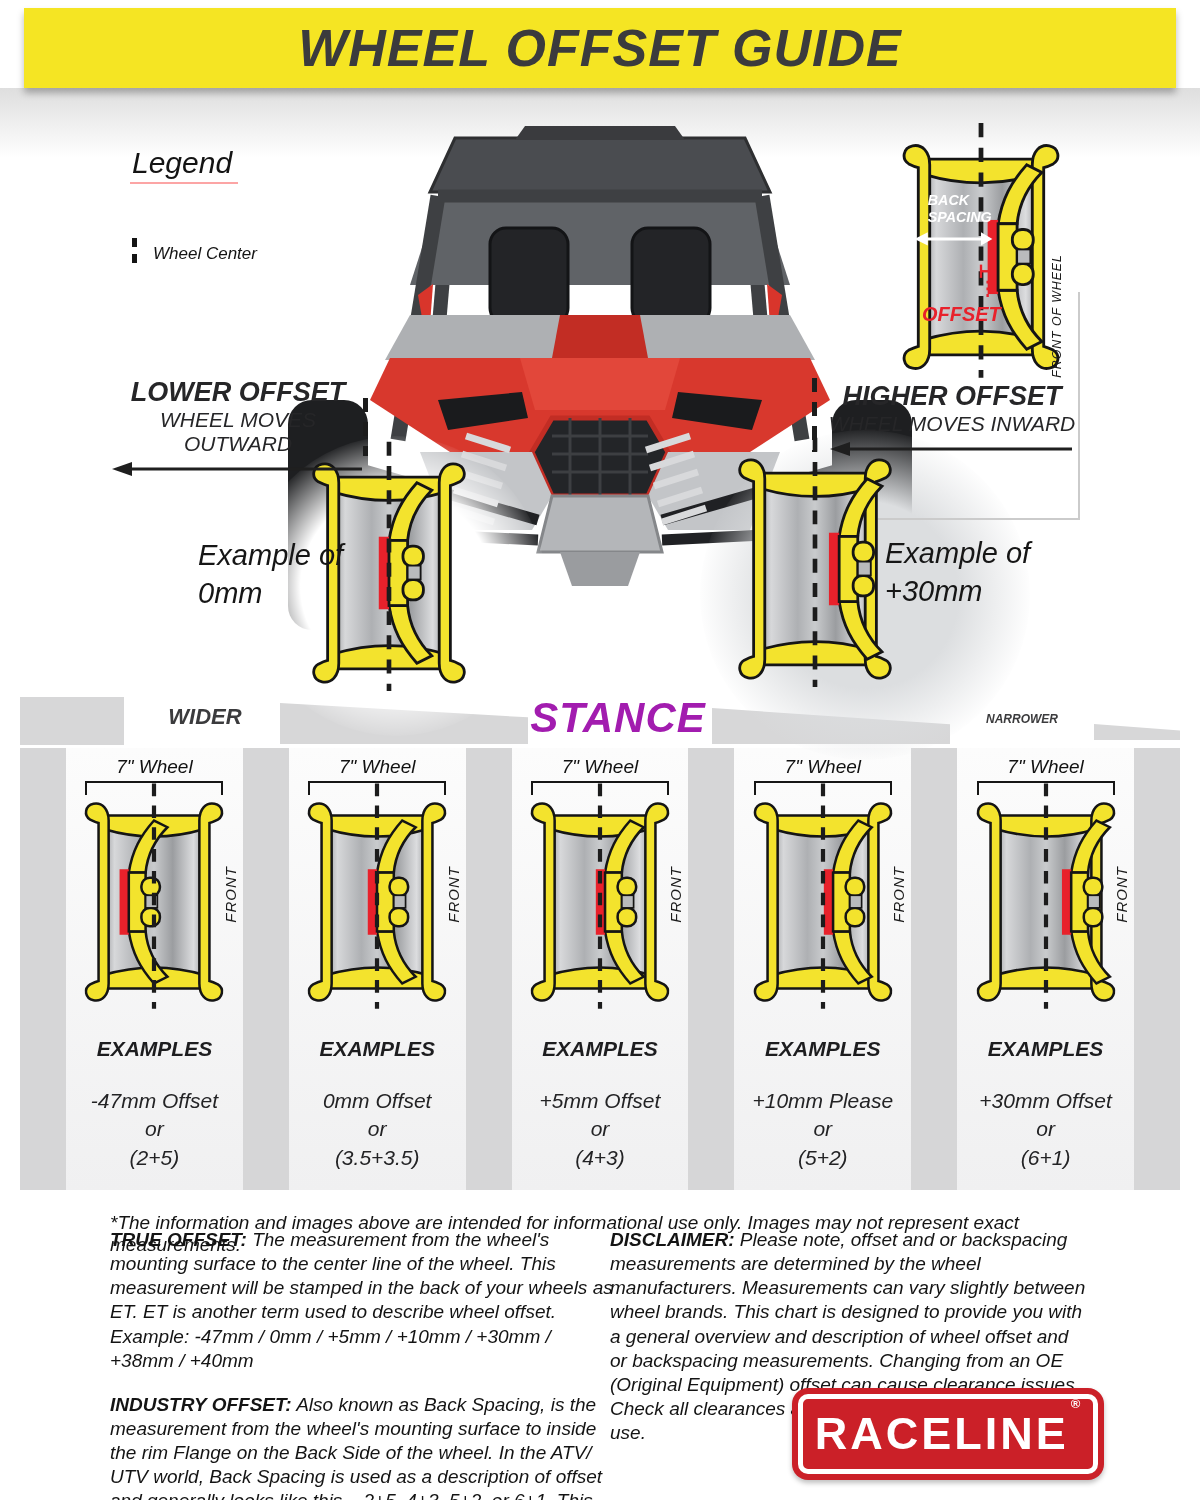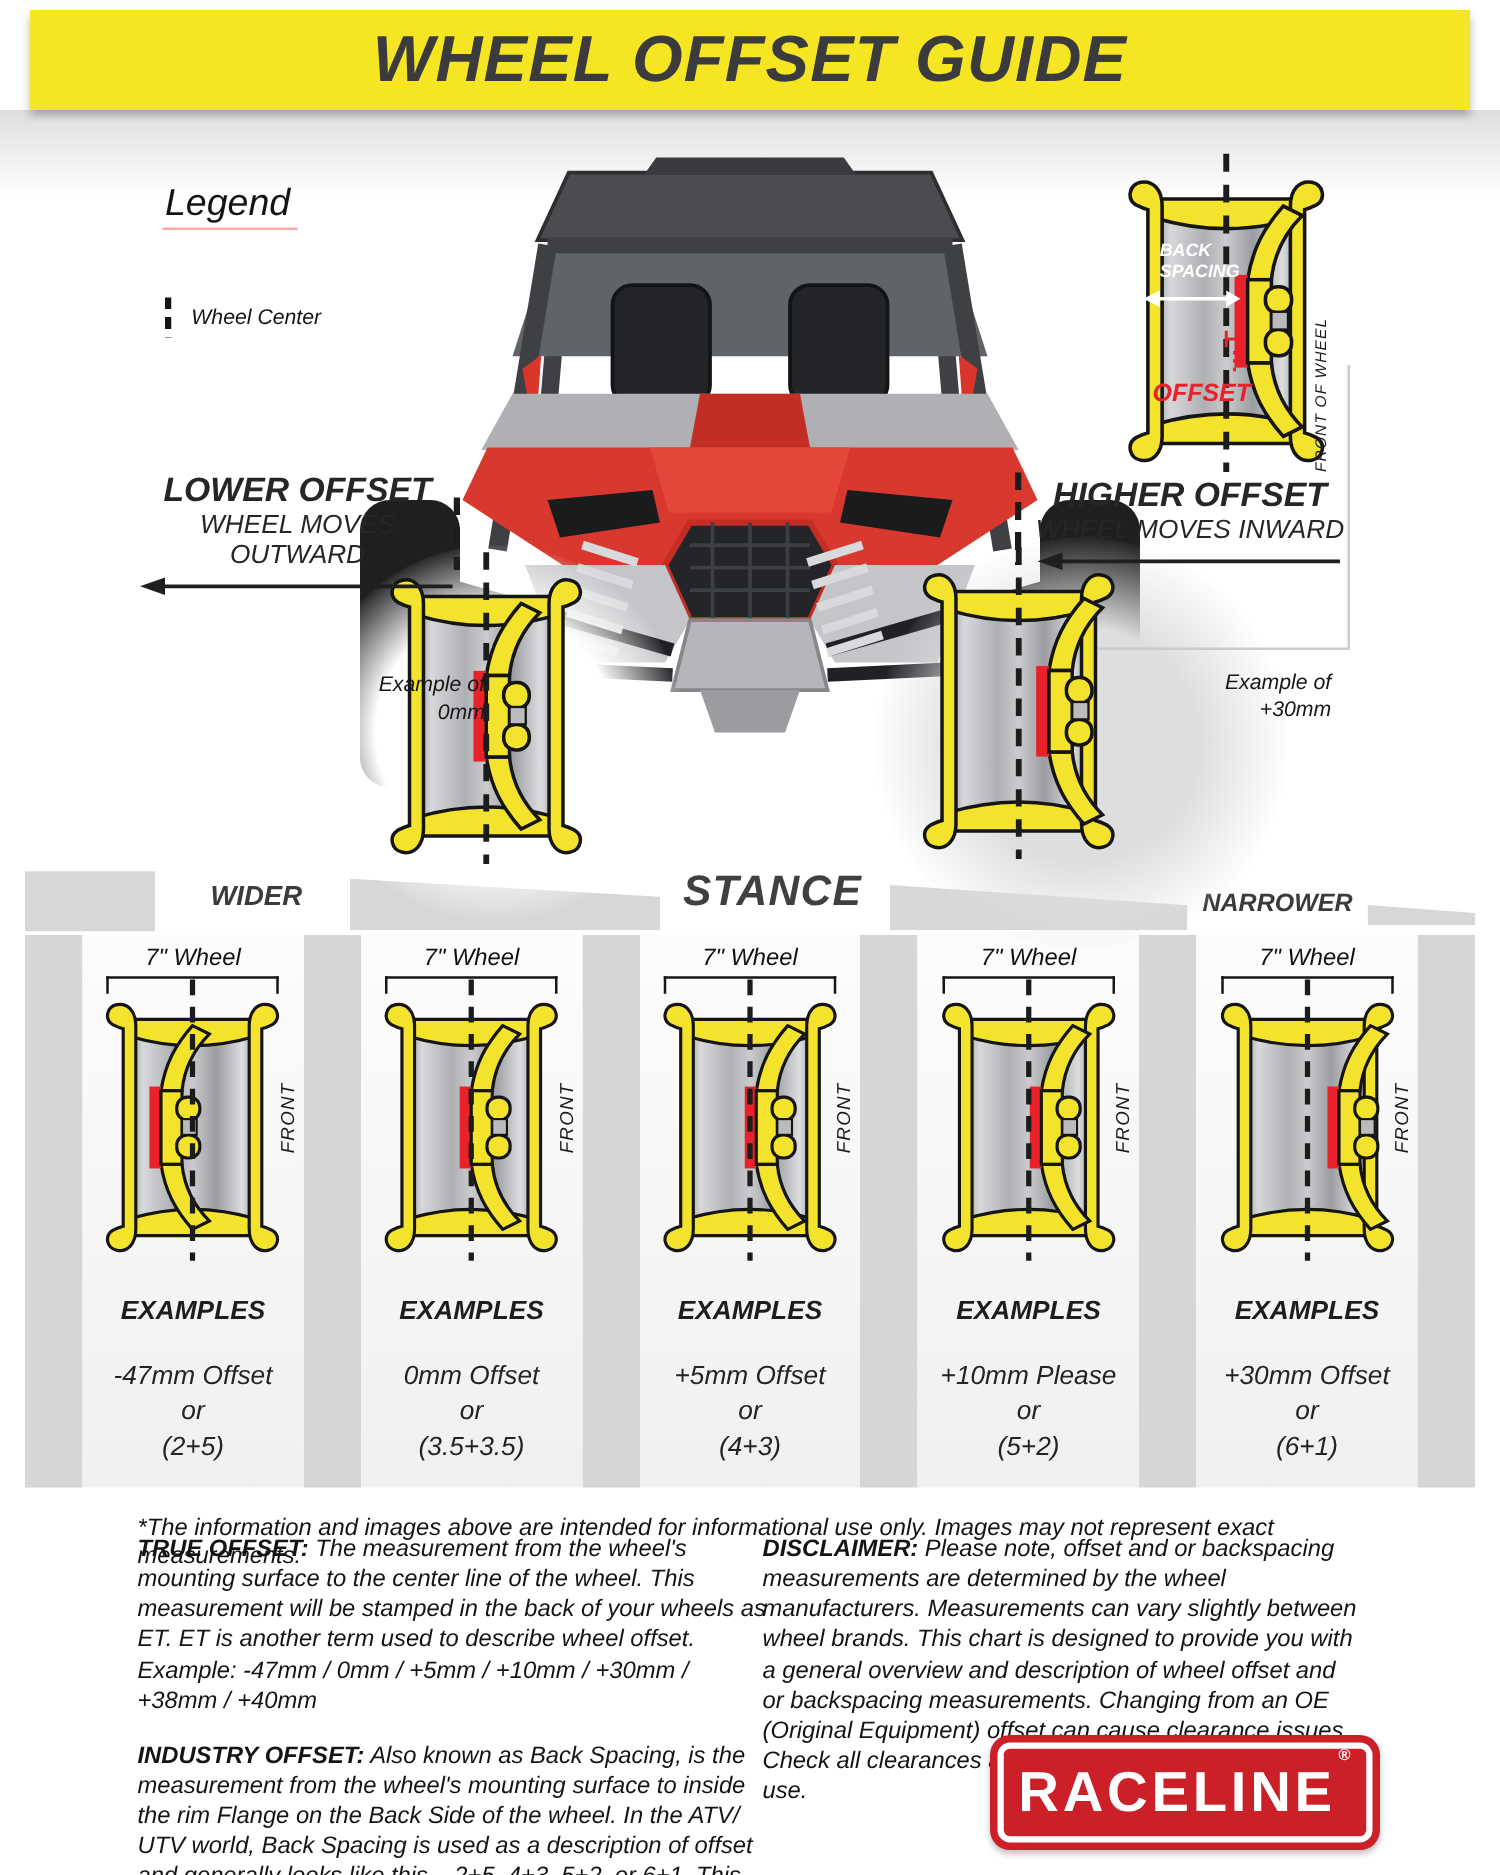--- a/index.html
+++ b/index.html
@@ -24,22 +24,22 @@
   .swatch-red{width:12px;height:30px;background:#e8212b;}
   .swatch-dash{width:5px;height:32px;background:repeating-linear-gradient(#141414 0 9px,transparent 9px 16px);}
   .legend-label{font-size:17px;font-style:italic;color:#141414;}
 
   
   .band{background:#d7d7d8;}
   .wedge1{clip-path:polygon(0 0,100% 35%,100% 100%,0 100%);}
   .wedge2{clip-path:polygon(0 0,100% 45%,100% 100%,0 100%);}
   .wedge3{clip-path:polygon(0 0,100% 40%,100% 100%,0 100%);}
   .wider{font-size:22px;color:#3b3b3d;}
-  .stance-title{font-size:34px;color:#404040;letter-spacing:1px;}
-  .narrower{font-size:20px;color:#3b3b3d;}
+  .stance-title{font-size:42px;color:#a21caf;letter-spacing:1px;}
+  .narrower{font-size:12px;color:#3b3b3d;}
 
   
   .cols{left:20px;top:748px;width:1160px;height:442px;display:flex;z-index:1;}
   .stripe{width:46px;background:#d6d6d7;}
   .col{flex:1;background:linear-gradient(180deg,#fcfcfc,#f0f0f1);position:relative;text-align:center;padding-top:8px;box-sizing:border-box;}
   .wheel-size{font-size:19px;font-style:italic;color:#111;}
   .bracket{width:138px;height:14px;margin:3px auto 0;border-top:2.5px solid #161616;
            border-left:2.5px solid #161616;border-right:2.5px solid #161616;box-sizing:border-box;}
   .col svg.wheel{display:block;margin:2px auto 0;overflow:visible;}
   .front-label{position:absolute;right:4px;top:118px;writing-mode:vertical-rl;transform:rotate(180deg);
@@ -47,21 +47,21 @@
   .examples-title{margin-top:30px;font-size:21px;font-weight:bold;font-style:italic;color:#1d1d1f;}
   .offset-lines{margin-top:26px;font-size:21px;font-style:italic;color:#232325;line-height:1.35;}
 
   
   .dir-group{text-align:center;z-index:6;}
   .dir-title{font-size:27px;font-weight:bold;font-style:italic;color:#262628;line-height:1.1;}
   .dir-sub{font-size:21px;font-style:italic;color:#262628;}
   .dir-group svg{display:block;margin-top:4px;}
 
   
-  .example-text{font-size:17px;font-style:italic;color:#161616;text-align:right;line-height:1.3;z-index:6;}
+  .example-text{font-size:29px;font-style:italic;color:#161616;text-align:left;line-height:1.3;z-index:6;}
 
   
   .glow{border-radius:50%;z-index:2;}
   .glow-l{left:246px;top:436px;width:300px;height:300px;
           background:radial-gradient(circle,#ffffff 0 45%,rgba(255,255,255,0) 72%);}
   .glow-r{left:700px;top:430px;width:330px;height:330px;
           background:radial-gradient(circle,#dcdee0 0 40%,rgba(255,255,255,0) 72%);}
   .connector{left:878px;top:292px;width:200px;height:226px;border-right:2px solid #cbcbcb;border-bottom:2px solid #cbcbcb;z-index:3;}
   .vdash{width:5px;background:repeating-linear-gradient(#1c1c1c 0 14px,transparent 14px 24px);z-index:4;}
   .overlay-wheel{z-index:5;overflow:visible;}

